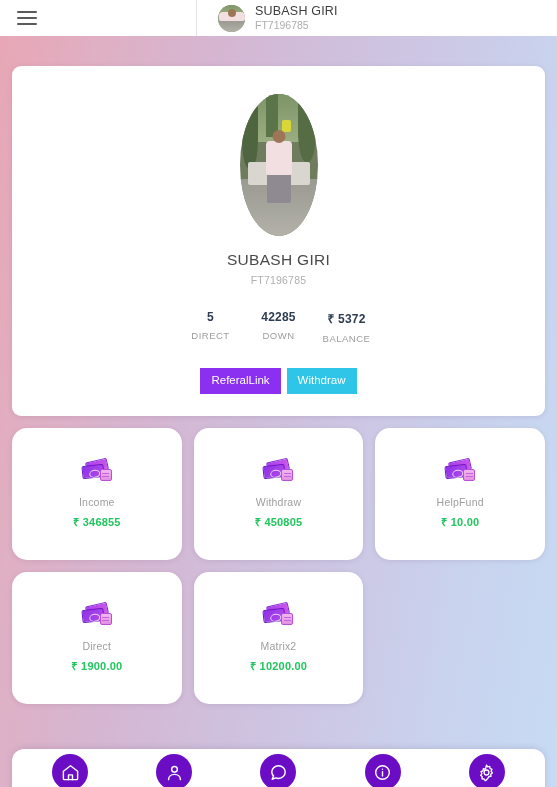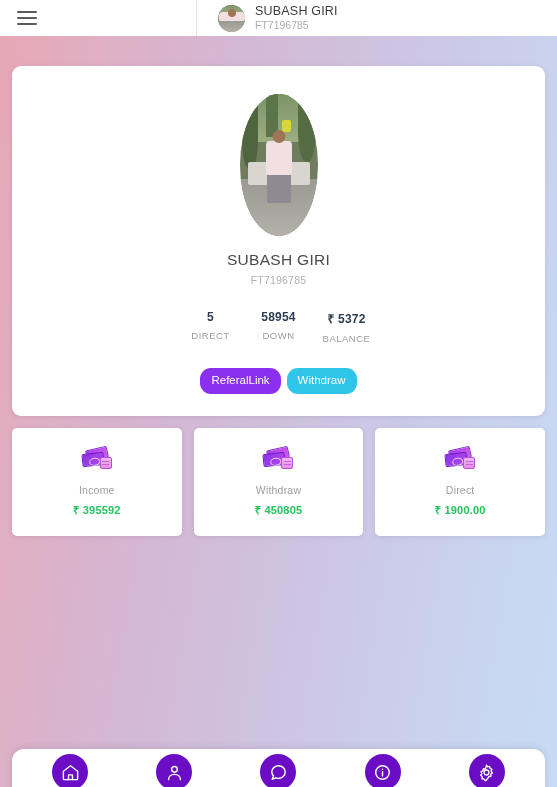--- a/index.html
+++ b/index.html
@@ -160,43 +160,43 @@
   }
 
   .profile-actions {
     margin-top: 24px;
     display: flex;
     justify-content: center;
     gap: 6px;
   }
   .btn {
     border: none;
-    border-radius: 11px;
+    border-radius: 0;
     color: #fff;
     font-size: 11.5px;
     padding: 7px 11px;
     cursor: pointer;
     font-family: inherit;
     line-height: 1;
   }
   .btn-referral { background: #8b2ff0; }
   .btn-withdraw { background: #2ec5e8; }
 
   
   .grid {
     margin-top: 12px;
     display: grid;
     grid-template-columns: repeat(3, 1fr);
     gap: 12px;
   }
   .card {
     background: #fff;
-    border-radius: 5px;
+    border-radius: 15px;
     box-shadow: 0 1px 5px rgba(90,60,100,.13);
-    height: 108px;
+    height: 132px;
     display: flex;
     flex-direction: column;
     align-items: center;
     justify-content: center;
     cursor: pointer;
   }
   .card-icon { width: 30px; height: 26px; position: relative; }
   .card-title {
     margin-top: 11px;
     font-size: 10.5px;
@@ -317,21 +317,21 @@
     </div>
     <div class="profile-name">SUBASH GIRI</div>
     <div class="profile-id">FT7196785</div>
 
     <div class="stats">
       <div class="stat">
         <div class="stat-value">5</div>
         <div class="stat-label">DIRECT</div>
       </div>
       <div class="stat">
-        <div class="stat-value">58954</div>
+        <div class="stat-value">42285</div>
         <div class="stat-label">DOWN</div>
       </div>
       <div class="stat">
         <div class="stat-value">₹ 5372</div>
         <div class="stat-label">BALANCE</div>
       </div>
     </div>
 
     <div class="profile-actions">
       <button class="btn btn-referral">ReferalLink</button>
@@ -341,46 +341,64 @@
 
   <div class="grid">
 
     <div class="card">
       <div class="card-icon">
         <span class="bill bill-back"></span>
           <span class="bill bill-mid"></span>
           <span class="bill bill-front"></span>
       </div>
       <div class="card-title">Income</div>
-      <div class="card-value">₹ 395592</div>
+      <div class="card-value">₹ 346855</div>
     </div>
 
     <div class="card">
       <div class="card-icon">
         <span class="bill bill-back"></span>
           <span class="bill bill-mid"></span>
           <span class="bill bill-front"></span>
       </div>
       <div class="card-title">Withdraw</div>
       <div class="card-value">₹ 450805</div>
     </div>
 
-
     <div class="card">
       <div class="card-icon">
         <span class="bill bill-back"></span>
           <span class="bill bill-mid"></span>
           <span class="bill bill-front"></span>
       </div>
+      <div class="card-title">HelpFund</div>
+      <div class="card-value">₹ 10.00</div>
+    </div>
+
+    <div class="card">
+      <div class="card-icon">
+        <span class="bill bill-back"></span>
+          <span class="bill bill-mid"></span>
+          <span class="bill bill-front"></span>
+      </div>
       <div class="card-title">Direct</div>
       <div class="card-value">₹ 1900.00</div>
     </div>
 
 
 
+    <div class="card">
+      <div class="card-icon">
+        <span class="bill bill-back"></span>
+          <span class="bill bill-mid"></span>
+          <span class="bill bill-front"></span>
+      </div>
+      <div class="card-title">Matrix2</div>
+      <div class="card-value">₹ 10200.00</div>
+    </div>
 
 
 
   </div>
 </div>
 
 <div class="bottomnav">
 
   <div class="navbtn">
     <span>

